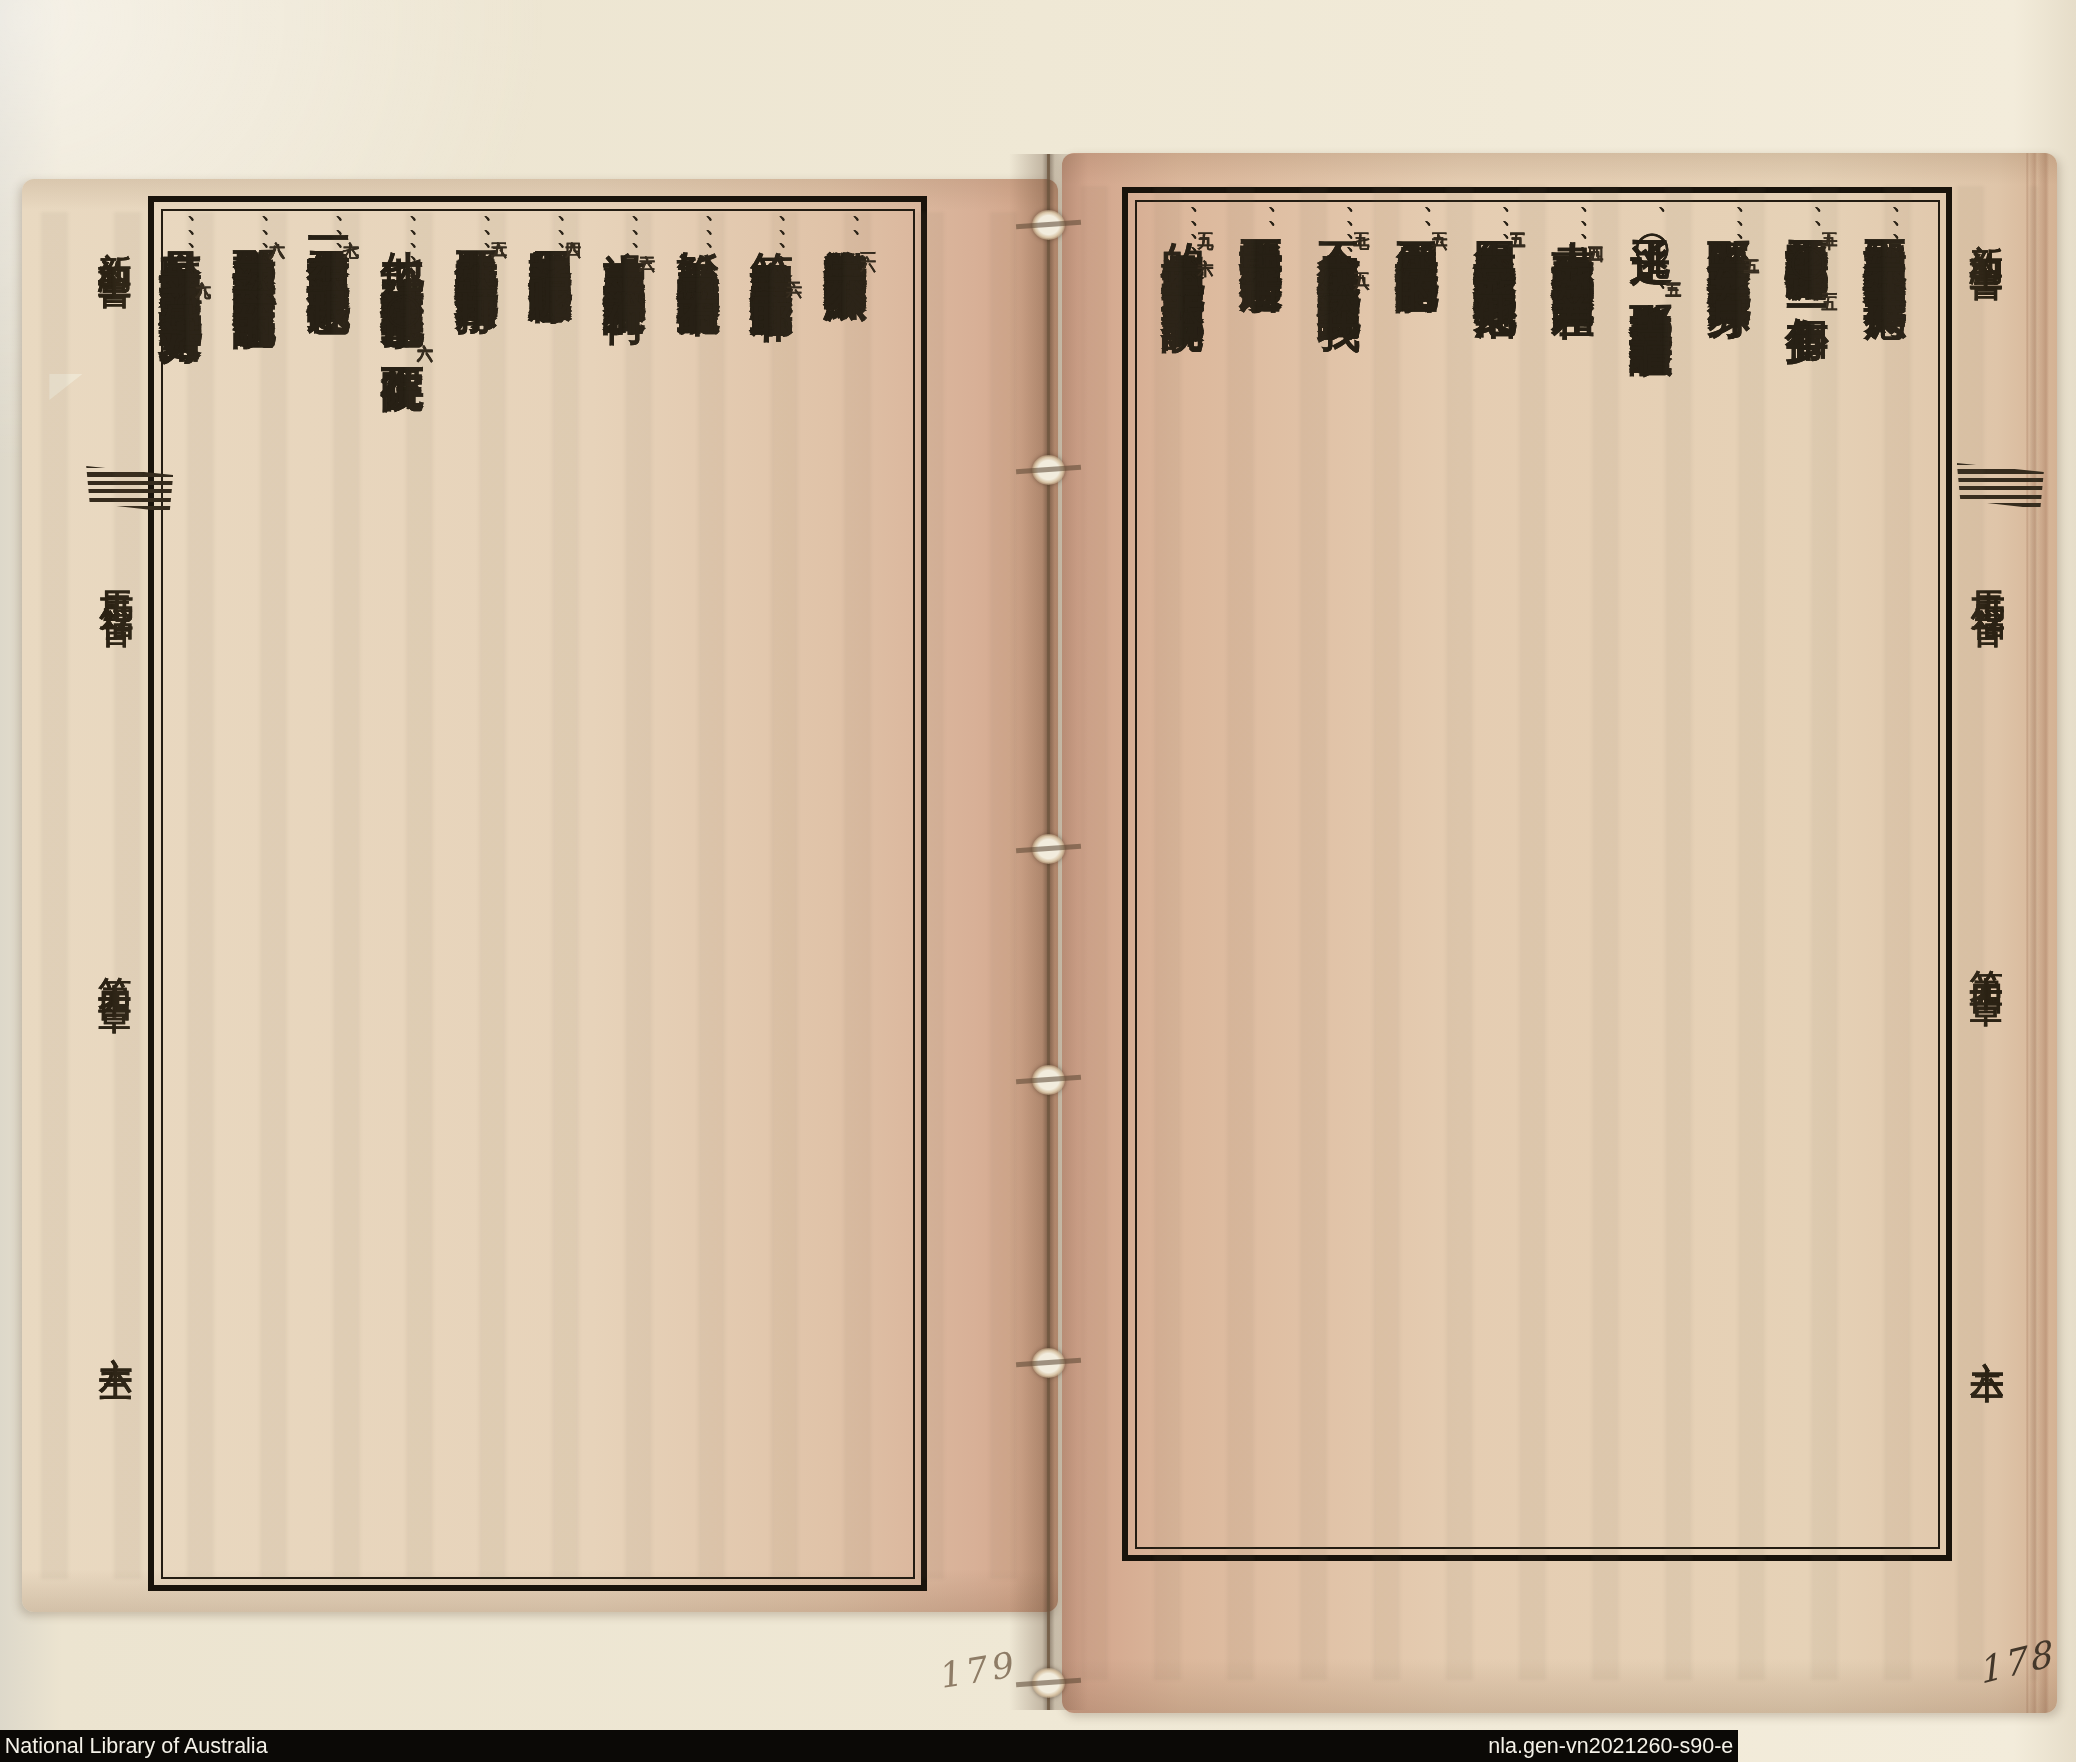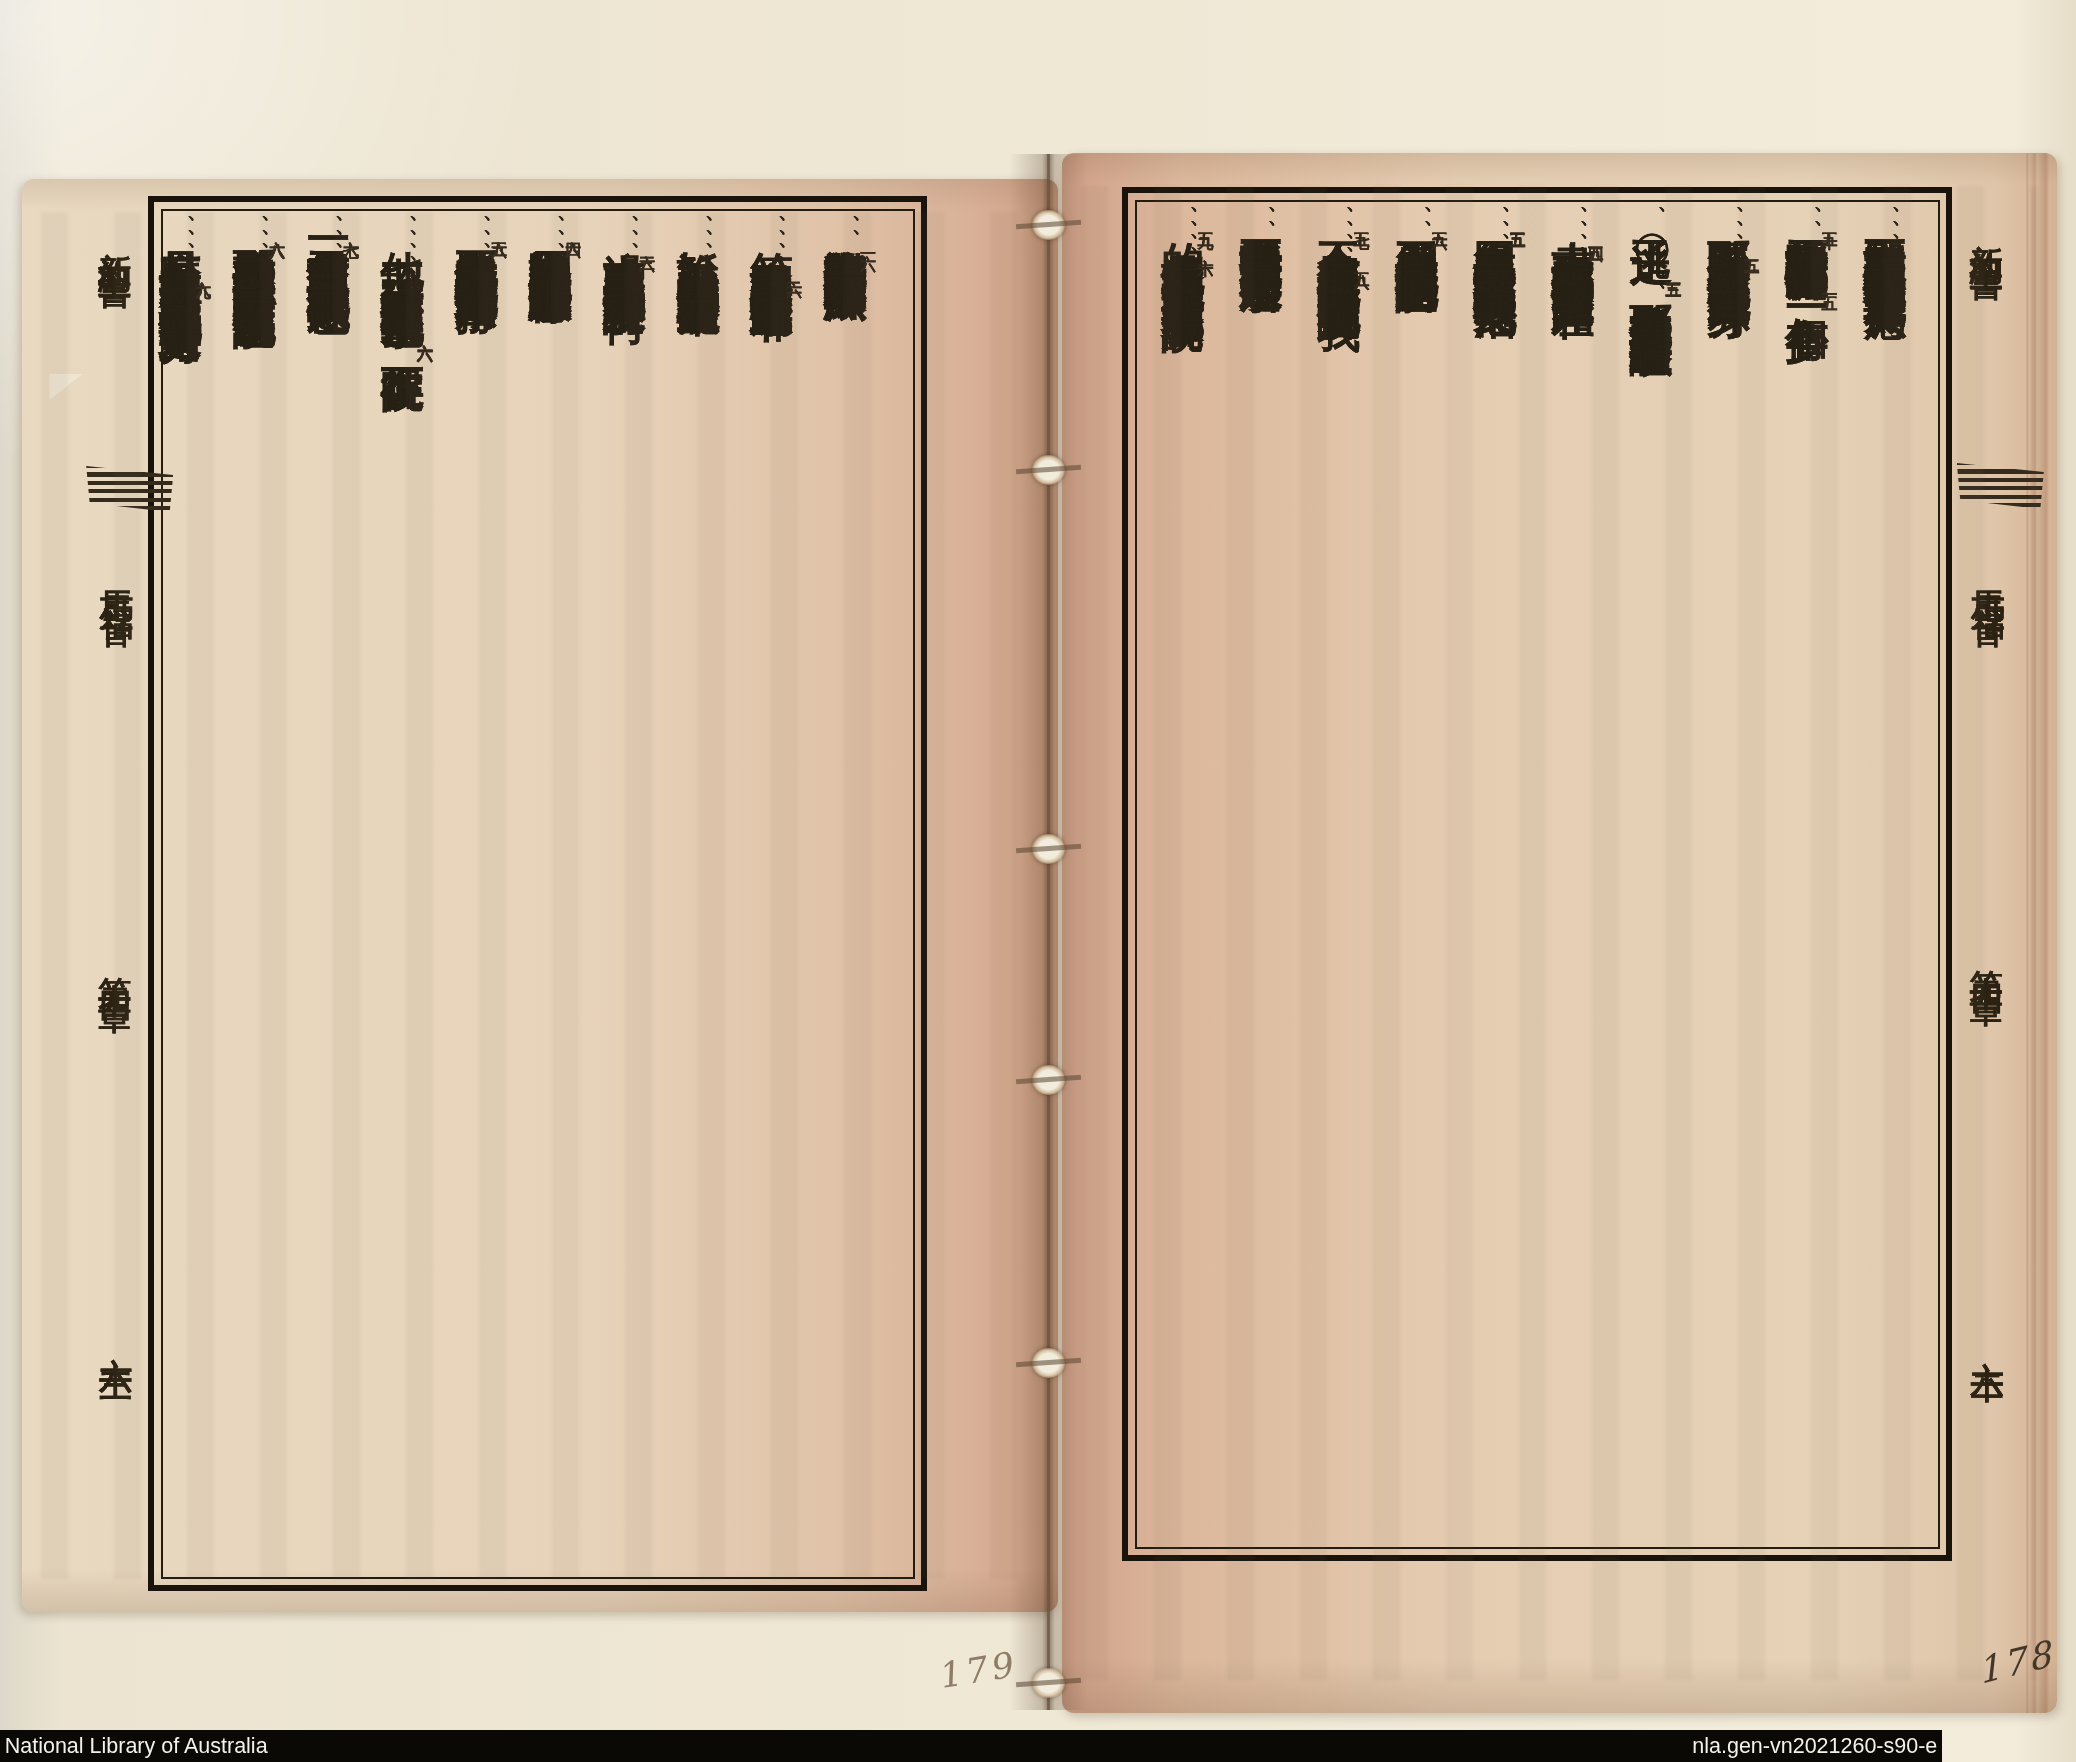--- a/index.html
+++ b/index.html
@@ -72,21 +72,21 @@
     background:radial-gradient(ellipse at 50% 50%, #f2ecdd 0 45%, #d8c4a6 60%, rgba(120,90,60,.4) 75%, rgba(120,90,60,0) 100%);
     box-shadow:0 0 4.7px rgba(60,40,25,.5);
   }
   .hole::before{content:"";position:absolute;left:-16px;top:12px;width:65px;height:4.7px;background:rgba(90,70,50,.55);transform:rotate(-4deg);}
   
   .handwritten{position:absolute;font-family:"DejaVu Serif",serif;font-style:italic;}
   .hw-179{left:940px;top:1650px;font-size:35px;color:#8e7c66;transform:rotate(-9deg);letter-spacing:3.7px;}
   .hw-178{left:1980px;top:1641px;font-size:36px;color:#43372a;transform:rotate(-14deg) skewX(-10deg);letter-spacing:2.8px;}
   
   .footer{
-    position:absolute;left:0;bottom:0;width:1942px;height:33px;background:#0b0906;
+    position:absolute;left:0;bottom:0;width:1738px;height:33px;background:#0b0906;
     display:flex;align-items:center;justify-content:space-between;
     font-family:"Liberation Sans", sans-serif;color:#f4f1e8;font-size:21.5px;
   }
   .footer .ftxt{padding:0 4.7px;white-space:nowrap;}
   
   .notch{position:absolute;left:27px;top:195px;width:33px;height:26px;background:#eee7d4;clip-path:polygon(0 0,100% 0,0 100%);opacity:.9;}
 </style>
 </head>
 <body>
 

